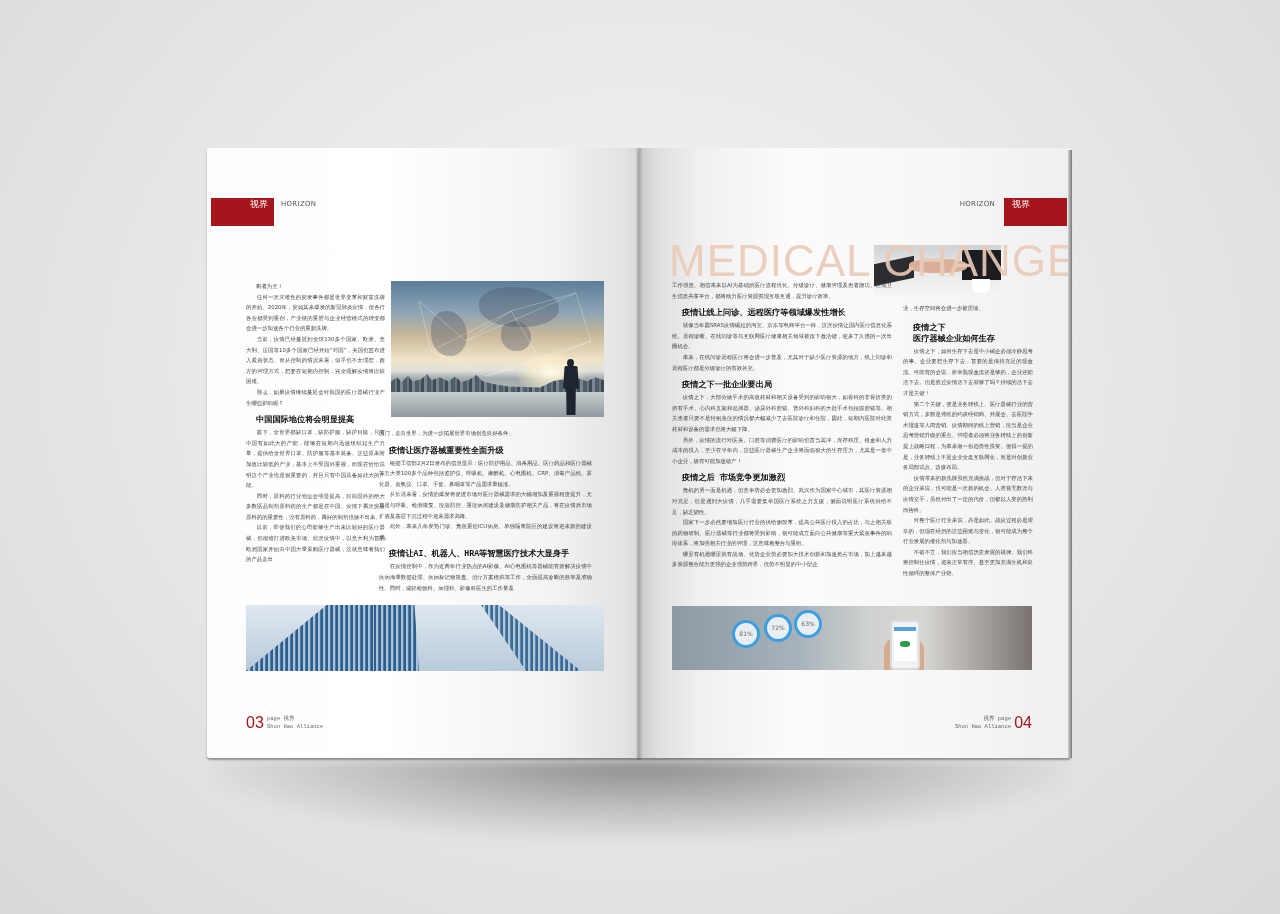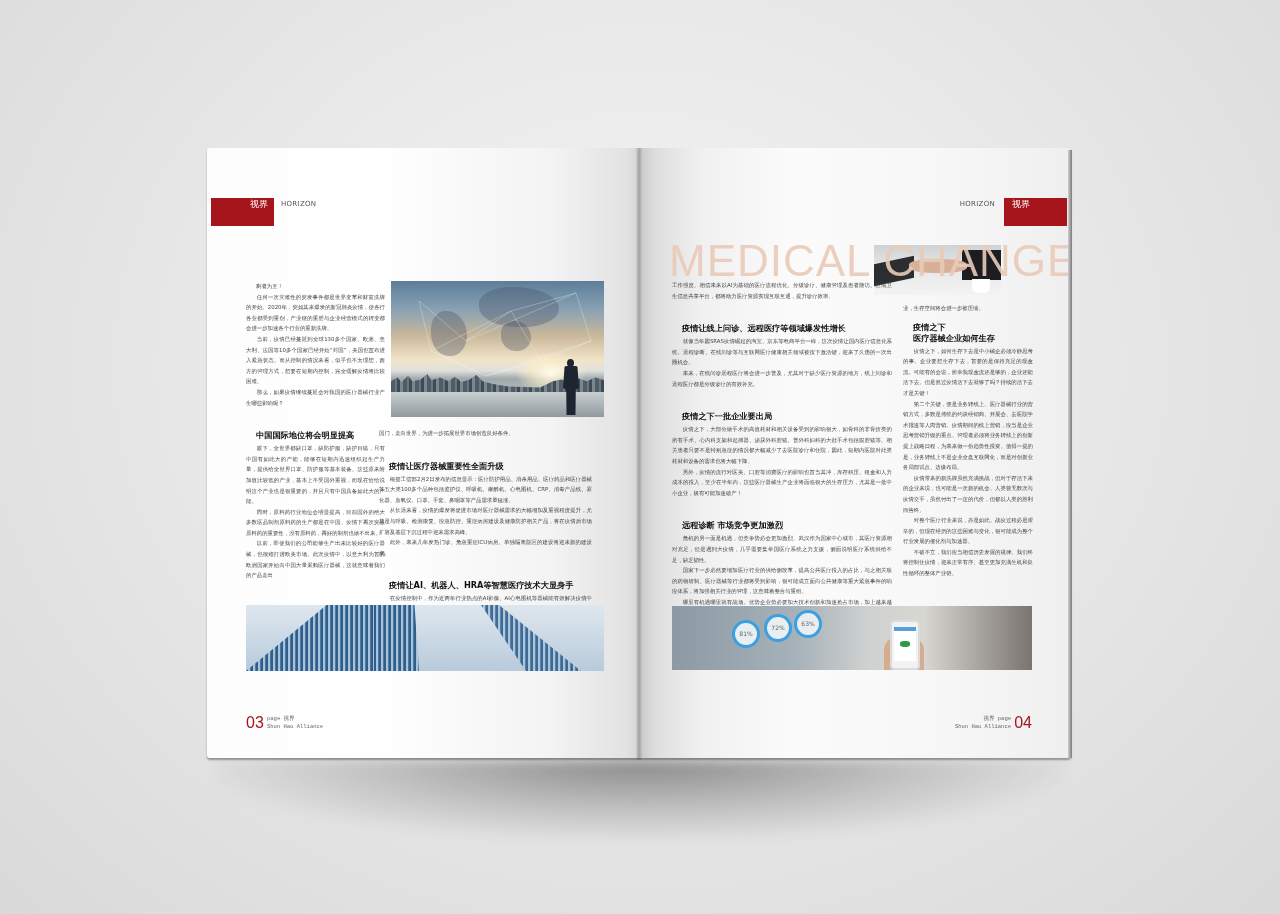--- a/index.html
+++ b/index.html
@@ -26,21 +26,21 @@
   .tag-en{position:absolute;top:52px;font-size:7px;color:#555;letter-spacing:0.3px;}
   .left .tag-en{left:74px;}
   .right .tag-en{right:76px;}
 
   .main-title{position:absolute;left:40px;top:94px;font-size:18px;font-weight:bold;color:#111;letter-spacing:0.5px;white-space:nowrap;}
   .watermark{position:absolute;left:30px;top:88px;font-family:"Liberation Sans",sans-serif;font-size:44px;color:#e9cbb9;letter-spacing:1px;white-space:nowrap;opacity:0.9;}
 
   .col{position:absolute;font-size:5.4px;line-height:10.6px;color:#444;text-align:justify;}
   .col p{margin:0;text-indent:2em;}
   .col p.noind{text-indent:0;}
-  .col h3{margin:22px 0 2px 0;font-size:8.2px;line-height:11px;color:#111;font-weight:bold;padding-left:10px;}
+  .col h3{margin:6px 0 2px 0;font-size:8.2px;line-height:11px;color:#111;font-weight:bold;padding-left:10px;font-family:Liberation Mono, monospace;}
   .col .greet{padding-left:10px;text-indent:0;}
 
   .img{position:absolute;overflow:hidden;}
   .img-world{left:184px;top:133px;width:213px;height:136px;
     background:linear-gradient(180deg,#5c7e9a 0%,#8ba3b3 22%,#c9b79a 40%,#f1e4c8 58%,#dfe0dc 66%,#9fa8ab 72%,#bcc2c3 85%,#8e9799 100%);}
   .img-world .sun{position:absolute;left:125px;top:72px;width:70px;height:40px;border-radius:50%;background:radial-gradient(ellipse,#fffbea 0%,rgba(255,240,200,0.6) 40%,rgba(255,255,255,0) 75%);}
   .img-world .skyline{position:absolute;left:0;top:93px;width:213px;height:18px;
     background:repeating-linear-gradient(90deg,#4f5d68 0 4px,#6b7780 4px 6px,#3e4b55 6px 9px,#7b868e 9px 12px);
     clip-path:polygon(0 40%,3% 20%,5% 45%,8% 10%,10% 40%,14% 30%,17% 0,19% 35%,23% 20%,27% 40%,30% 15%,33% 45%,37% 30%,40% 5%,43% 40%,48% 55%,55% 70%,70% 75%,76% 40%,80% 30%,85% 45%,88% 25%,92% 40%,96% 20%,100% 35%,100% 100%,0 100%);}
   .img-world .water{position:absolute;left:0;top:111px;width:213px;height:25px;background:linear-gradient(180deg,#c9cfd1,#8f9a9e);}
@@ -153,21 +153,21 @@
   <div class="watermark">MEDICAL CHANGE</div>
 
   <div class="col" style="left:33px;top:132px;width:220px;">
     <p class="noind">工作强度。相信未来以AI为基础的医疗流程优化、分级诊疗、健康管理及患者随访、区域卫生信息共享平台，都将助力医疗资源实现互联互通，提升诊疗效率。</p>
     <h3>疫情让线上问诊、远程医疗等领域爆发性增长</h3>
     <p>就像当年因SRAS疫情崛起的淘宝、京东等电商平台一样，这次疫情让国内医疗信息化系统、远程诊断、在线问诊等与互联网医疗健康相关领域被按下激活键，迎来了久违的一次出圈机会。</p>
     <p>未来，在线问诊远程医疗将会进一步普及，尤其对于缺少医疗资源的地方，线上问诊和远程医疗都是分级诊疗的有效补充。</p>
     <h3>疫情之下一批企业要出局</h3>
     <p>疫情之下，大部分做手术的高值耗材和相关设备受到的影响很大，如骨科的非骨折类的所有手术、心内科支架和起搏器、泌尿外科腔镜、普外科妇科的大批手术包括腹腔镜等。相关患者只要不是特别急症的情况都大幅减少了去医院诊疗和住院，因此，短期内医院对此类耗材和设备的需求也将大幅下降。</p>
     <p>另外，疫情的流行对医美、口腔等消费医疗的影响也首当其冲，库存积压、租金和人力成本的投入，至少在半年内，这些医疗器械生产企业将面临很大的生存压力，尤其是一批中小企业，极有可能加速破产！</p>
-    <h3>远程诊断 市场竞争更加激烈</h3>
+    <h3>疫情之后 市场竞争更加激烈</h3>
     <p>危机的另一面是机遇，但竞争势必会更加激烈。武汉作为国家中心城市，其医疗资源相对充足，但是遇到大疫情，几乎需要集举国医疗系统之力支援，侧面说明医疗系统供给不足，缺乏韧性。</p>
     <p>国家下一步必然要增加医疗行业的供给侧改革，提高公共医疗投入的占比，与之相关联的药物研制、医疗器械等行业都将受到影响，很可能成立面向公共健康等重大紧急事件的响应体系，将加强相关行业的管理，这意味着整合与重组。</p>
     <p>哪里有机遇哪里就有战场。优势企业势必要加大技术创新和加速抢占市场，加上越来越多资源整合能力更强的企业强势跨界，优势不明显的中小型企</p>
   </div>
 
   <div class="col" style="left:264px;top:155px;width:130px;">
     <p class="noind">业，生存空间将会进一步被压缩。</p>
     <h3 style="margin-top:8px;margin-bottom:0;">疫情之下</h3>
     <h3 style="margin-top:0;">医疗器械企业如何生存</h3>
     <p>疫情之下，如何生存下去是中小械企必须冷静思考的事。企业要想生存下去，首要的是保持充足的现金流。可能有的会说，所幸我现金流还是够的，企业还能活下去。但是熬过疫情活下去就够了吗？持续的活下去才是关键！</p>

